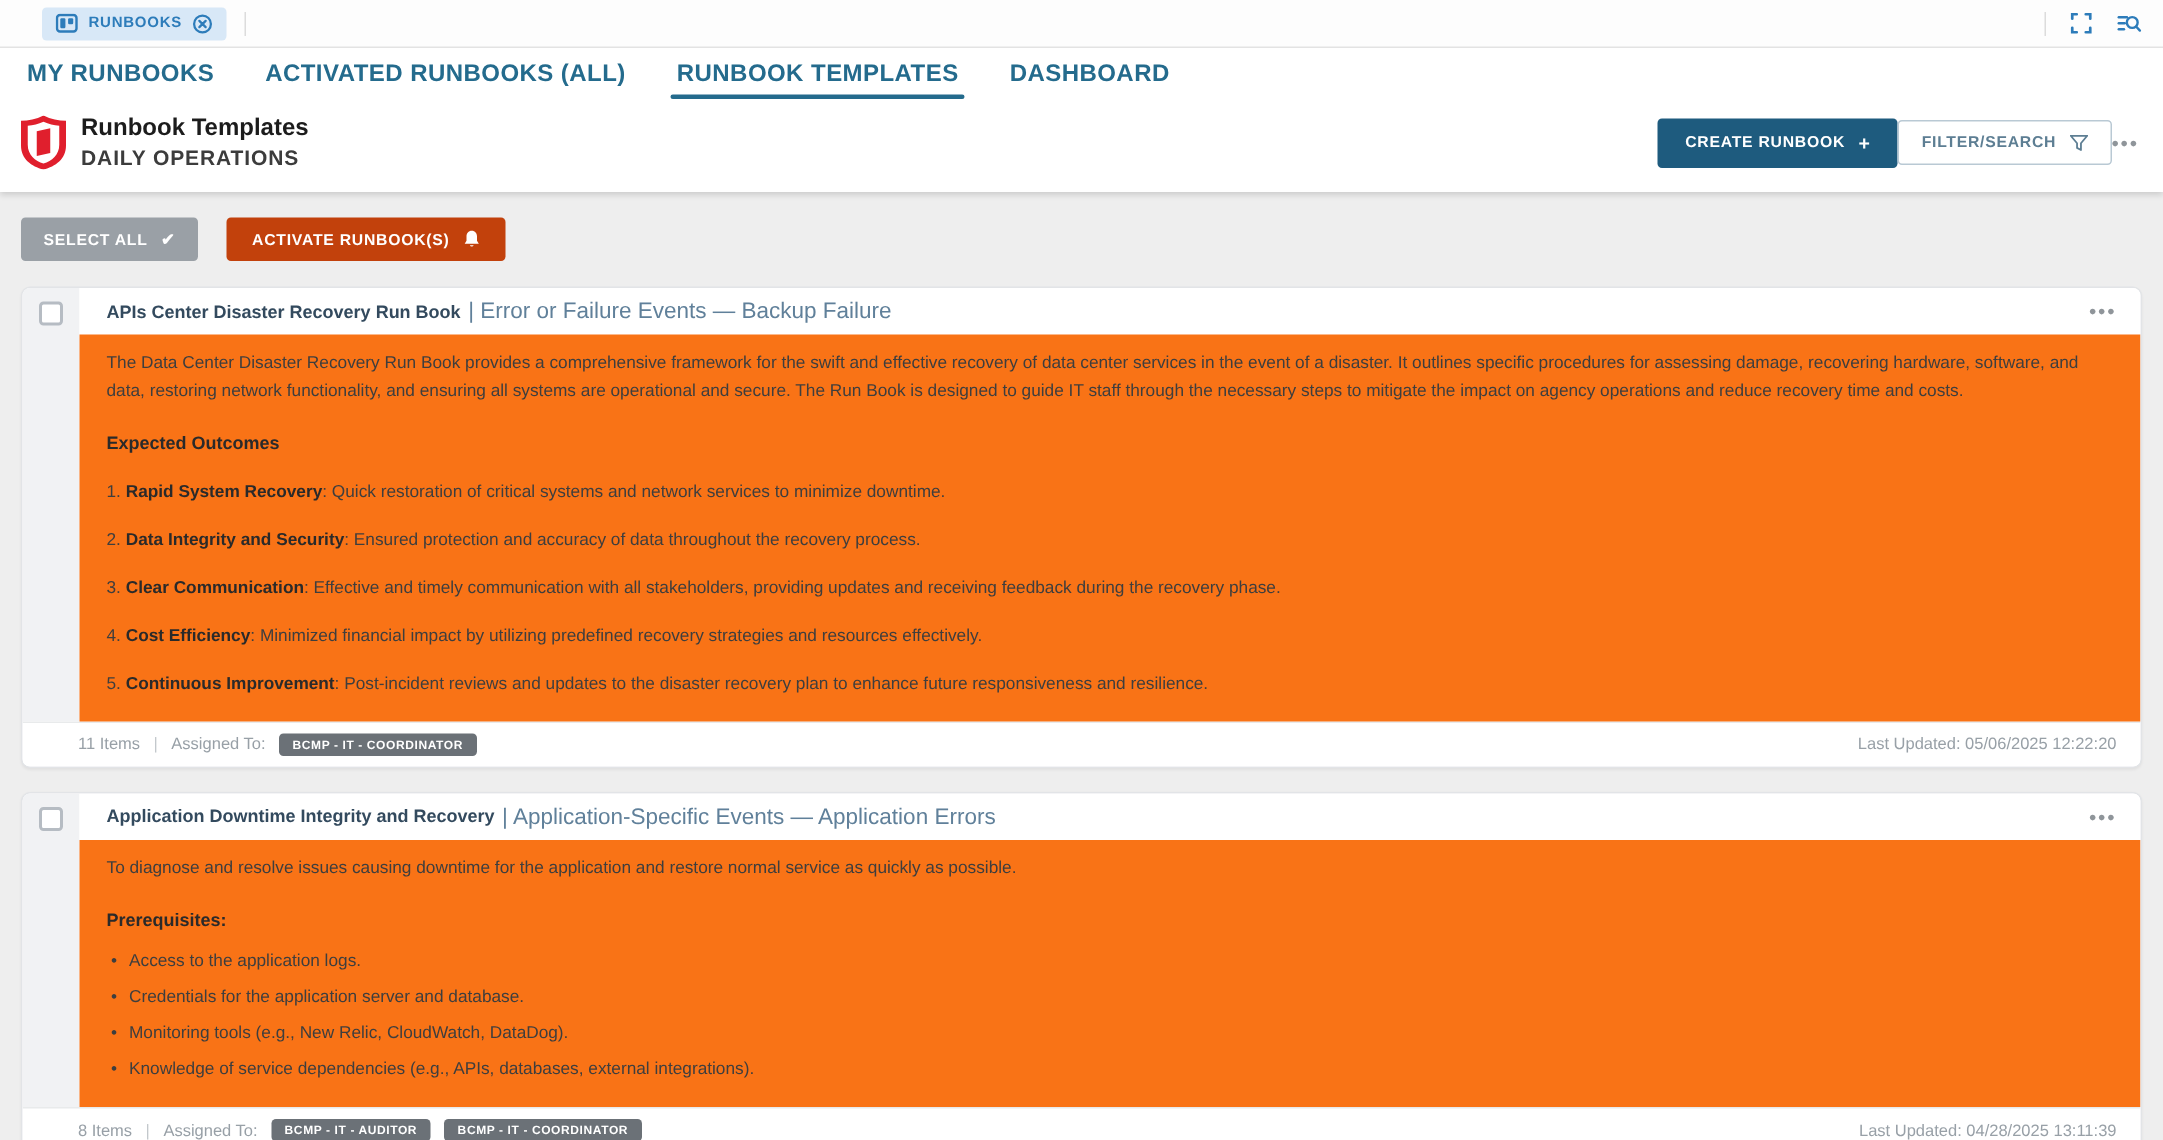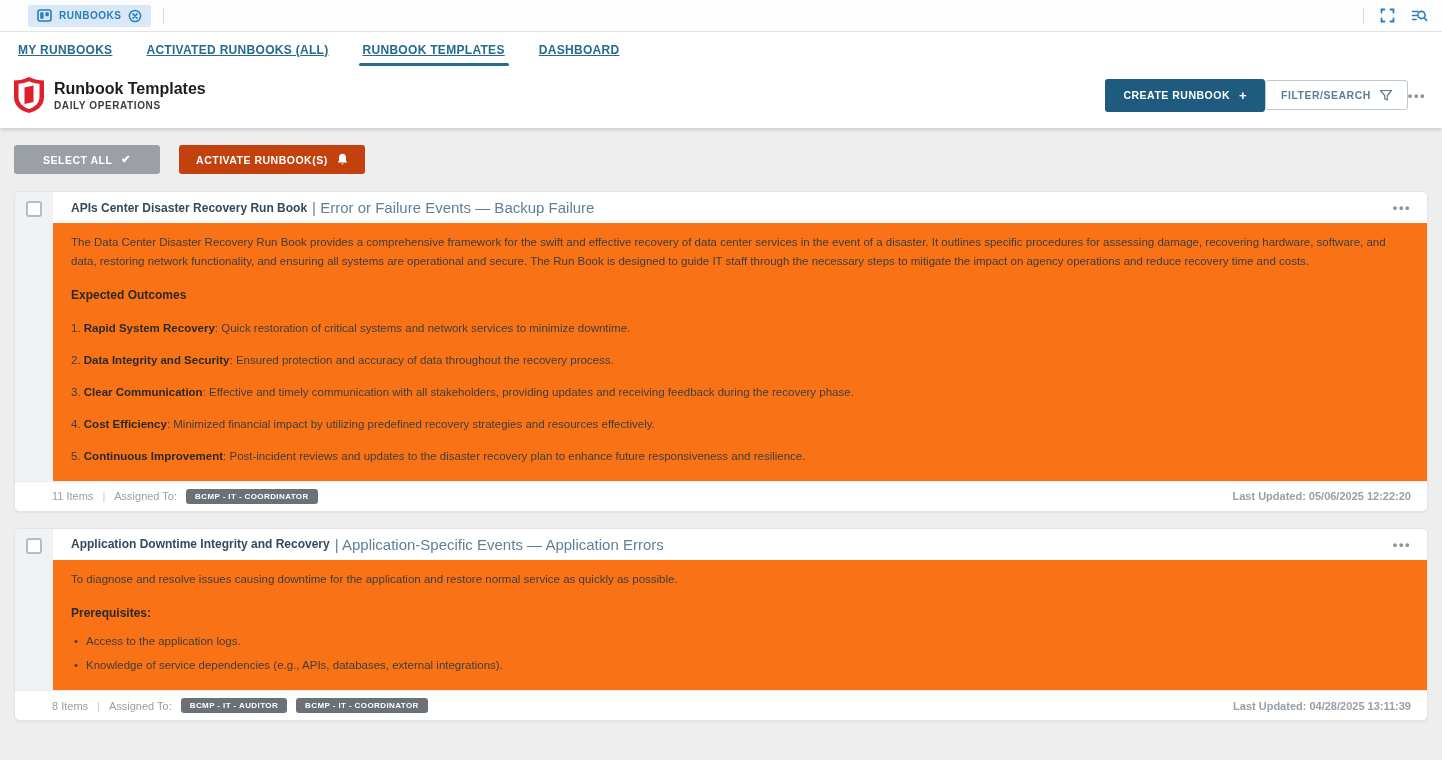--- a/index.html
+++ b/index.html
@@ -10,41 +10,41 @@
   .page-head { background:#ffffff; box-shadow:0 2px 4px rgba(0,0,0,.14); position:relative; z-index:5; }
 
   .topbar { height:32px; display:flex; align-items:center; padding:0 14px; border-bottom:1px solid #e3e3e3; background:#fdfdfd; }
   .chip { display:flex; align-items:center; gap:7px; background:#d8e8f7; border-radius:3px; padding:4px 9px; margin-left:14px; cursor:pointer; }
   .chip-label { font-size:10px; font-weight:700; letter-spacing:.5px; color:#2d7cba; }
   .v-div { width:1px; height:16px; background:#dcdcdc; margin-left:12px; }
   .topbar-right { margin-left:auto; display:flex; align-items:center; gap:16px; }
   .tb-icon { display:flex; align-items:center; cursor:pointer; }
 
   .tabs { height:36px; display:flex; align-items:stretch; gap:34px; padding:0 18px; background:#fff; }
-  .tab { display:flex; align-items:center; font-size:12px; font-weight:700; letter-spacing:.3px;
-    color:#246b8d; position:relative; cursor:pointer; white-space:nowrap;text-decoration:underline; }
+  .tab { display:flex; align-items:center; font-size:16px; font-weight:700; letter-spacing:.3px;
+    color:#246b8d; position:relative; cursor:pointer; white-space:nowrap; }
   .tab.active::after { content:""; position:absolute; left:-4px; right:-4px; bottom:2px; height:3px;
     background:#246b8d; border-radius:2px; }
 
   .app-header { display:flex; align-items:center; padding:9px 16px 15px 14px; background:#fff; }
   .logo { width:30px; height:36px; flex:0 0 auto; }
   .title-block { margin-left:10px; }
   .page-title { font-size:16px; font-weight:700; color:#1c1c1c; }
-  .page-subtitle { font-size:10px; font-weight:700; letter-spacing:.6px; color:#3c3c3c; margin-top:2px; }
+  .page-subtitle { font-size:14px; font-weight:700; letter-spacing:.6px; color:#3c3c3c; margin-top:2px; }
   .header-right { margin-left:auto; display:flex; align-items:center; }
   .btn { border:none; border-radius:3px; font-family:inherit; font-size:10.5px; font-weight:700;
     letter-spacing:.5px; cursor:pointer; display:flex; align-items:center; gap:9px; }
   .btn-primary { background:#1e5b7e; color:#fff; padding:9px 18px; }
   .btn-outline { background:#fff; color:#5d7e93; border:1px solid #b9c9d4; padding:8px 15px; }
   .more-dots { color:#8f959a; font-size:13px; font-weight:700; letter-spacing:1.5px; cursor:pointer; user-select:none; }
 
   
   .content { padding:17px 14px 0; }
   .actions-row { display:flex; align-items:center; gap:19px; margin-bottom:17px; }
-  .btn-gray { background:#9aa0a6; color:#fff; padding:8px 29px; }
+  .btn-gray { background:#9aa0a6; color:#fff; padding:8px 15px; }
   .btn-teal { background:#c2410c; color:#fff; padding:8px 17px; }
 
   .card { background:#fff; border:1px solid #e2e4e7; border-radius:6px; margin-bottom:16px;
     box-shadow:0 1px 2px rgba(0,0,0,.06); overflow:hidden; }
   .card-main { display:flex; }
   .card-gutter { width:38px; flex:0 0 auto; background:#f1f2f4; display:flex; justify-content:center; padding-top:9px; }
   .checkbox { width:16px; height:16px; background:#fff; border:2px solid #b6bcc3; border-radius:3px; cursor:pointer; }
   .card-col { flex:1; min-width:0; }
   .card-title-row { display:flex; align-items:center; height:31px; padding:0 16px 0 18px; background:#fff; }
   .card-title { font-size:12px; font-weight:700; color:#334a5e; white-space:nowrap; }
@@ -56,21 +56,21 @@
   .num-item { margin-top:13px; }
   .num-item b { color:#2a2a2a; }
   .bullets { margin-top:9px; }
   .bullet { position:relative; padding-left:15px; margin-top:5px; }
   .bullet::before { content:"•"; position:absolute; left:3px; top:0; color:#3e3e3e; }
   .card-footer { display:flex; align-items:center; background:#fff; border-top:1px solid #e8eaeb;
     padding:7px 16px 7px 37px; font-size:11px; color:#98a0a7; }
   .fsep { margin:0 9px; color:#c3c8cc; }
   .badge { background:#6b7177; color:#fff; font-size:8px; font-weight:700; letter-spacing:.4px;
     padding:3px 9px; border-radius:3px; margin-left:9px; white-space:nowrap; cursor:default; }
-  .last-updated { margin-left:auto;font-weight:bold; }
+  .last-updated { margin-left:auto; }
   .check-glyph { font-size:11px; }
 </style>
 </head>
 <body>
 
 <div class="page-head">
 
   <div class="topbar">
     <div class="chip">
       <span class="tb-icon">
@@ -206,20 +206,22 @@
         <div class="card-title-row">
           <span class="card-title">Application Downtime Integrity and Recovery</span>
           <span class="card-subtitle">| Application-Specific Events  — Application Errors</span>
           <span class="more-dots">•••</span>
         </div>
         <div class="card-body">
           <div class="desc">To diagnose and resolve issues causing downtime for the application and restore normal service as quickly as possible.</div>
           <div class="section-h">Prerequisites:</div>
           <div class="bullets">
             <div class="bullet">Access to the application logs.</div>
+            <div class="bullet">Credentials for the application server and database.</div>
+            <div class="bullet">Monitoring tools (e.g., New Relic, CloudWatch, DataDog).</div>
             <div class="bullet">Knowledge of service dependencies (e.g., APIs, databases, external integrations).</div>
           </div>
         </div>
       </div>
     </div>
     <div class="card-footer">
       <span>8 Items</span>
       <span class="fsep">|</span>
       <span>Assigned To:</span>
       <span class="badge">BCMP - IT - AUDITOR</span>

